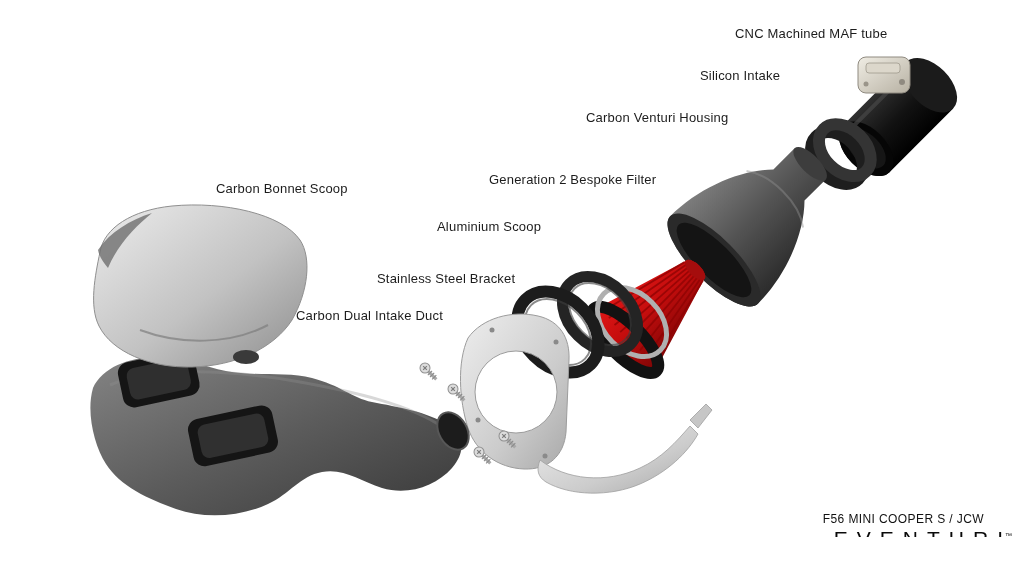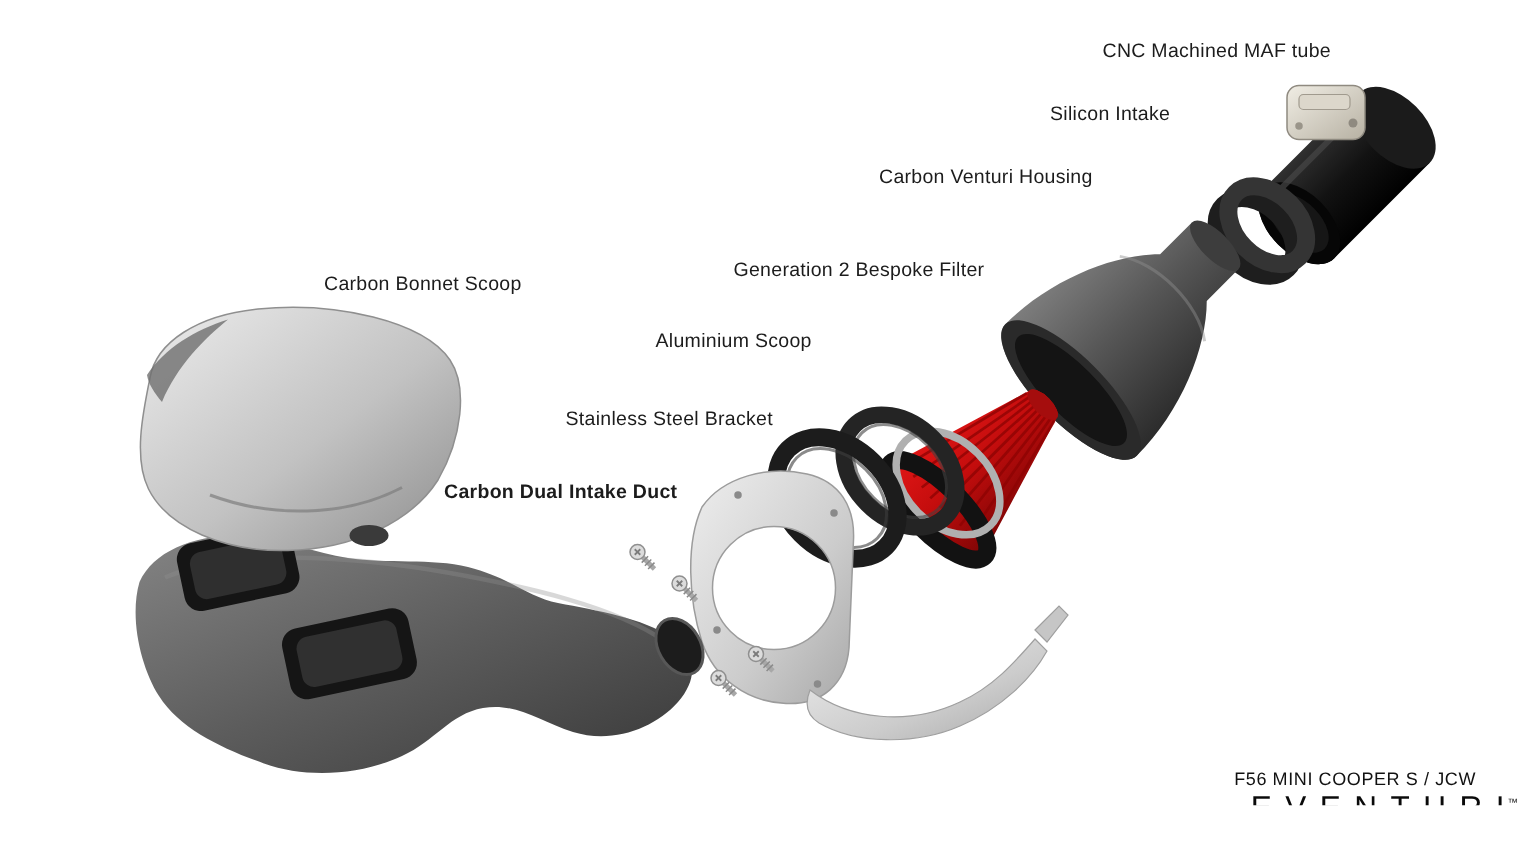--- a/index.html
+++ b/index.html
@@ -197,19 +197,19 @@
       <ellipse cx="246" cy="357" rx="13" ry="7" fill="#3a3a3a"></ellipse>
     </g>
   </svg>
 
   <div class="label" style="left:735px; top:26px;">CNC Machined MAF tube</div>
   <div class="label" style="left:700px; top:68px;">Silicon Intake</div>
   <div class="label" style="left:586px; top:110px;">Carbon Venturi Housing</div>
   <div class="label" style="left:473px; top:172px;margin-left:16px;">Generation 2 Bespoke Filter</div>
   <div class="label" style="left:437px; top:219px;">Aluminium Scoop</div>
   <div class="label" style="left:341px; top:271px;margin-left:36px;">Stainless Steel Bracket</div>
-  <div class="label" style="left:296px; top:320px;font-weight:bold;">Carbon Dual Intake Duct</div>
+  <div class="label" style="left:296px; top:308px;">Carbon Dual Intake Duct</div>
   <div class="label" style="left:183px; top:181px;margin-left:33px;">Carbon Bonnet Scoop</div>
 
   <div class="footer-model">F56 MINI COOPER S / JCW</div>
   <div class="brand"><span>EVENTURI</span><span class="tm">™</span></div>
 
 </div>
 
 </body></html>

